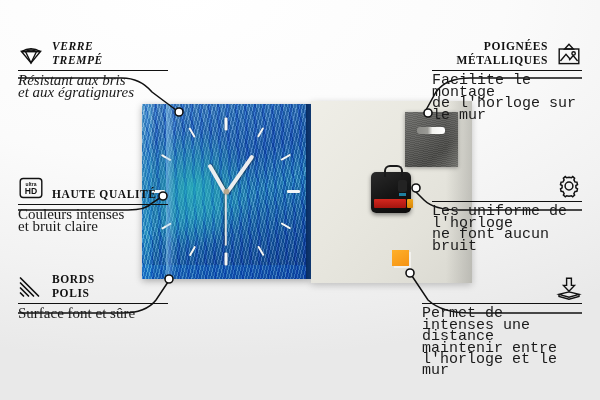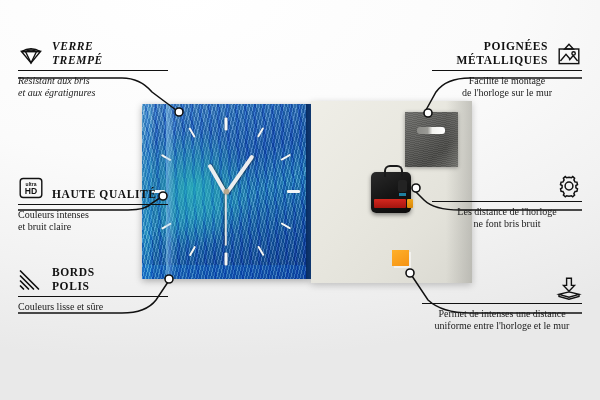--- a/index.html
+++ b/index.html
@@ -99,23 +99,23 @@
   .callout .head{display:flex;align-items:center;gap:8px;}
   .callout.right .head{justify-content:flex-end;}
   .title{
     font-family:"Liberation Serif",serif;font-weight:bold;
     font-size:11.5px;letter-spacing:.6px;color:#111;line-height:13.5px;
     text-transform:uppercase;
   }
   .callout.right .title{text-align:right;}
   .rule{height:1.4px;background:#111;margin:3px 0 4px;}
   .desc{
-    font-family:"Liberation Serif",serif;font-size:10px;line-height:11.4px;color:#1a1a1a;
-  }
-  .callout.right .desc{text-align:center;}
+    font-family:"Liberation Serif",serif;font-size:15px;line-height:11.4px;color:#1a1a1a;
+  }
+  .callout.right .desc{text-align:left;font-family:Liberation Mono, monospace;}
   .ic{width:26px;height:24px;flex:0 0 26px;display:block;}
   .ic svg{width:26px;height:24px;display:block;}
 </style>
 </head>
 <body>
 
 <div id="stage">
 
   <div class="product clock-face">
 
@@ -214,40 +214,40 @@
         <span>HAUTE QUALITÉ</span>
       </span>
     </div>
     <div class="rule"></div>
     <div class="desc">
       <span>Couleurs intenses</span><br>
       <span>et bruit claire</span>
     </div>
   </div>
 
-  <div class="callout left" style="left:18px;top:266px;width:150px;">
+  <div class="callout left" style="left:18px;top:273px;width:150px;">
     <div class="head">
       <span class="ic">
         <svg viewBox="0 0 26 24">
             <g stroke="#111" stroke-width="1.7" stroke-linecap="round">
           <path d="M2.5 3 L20.5 21"></path>
           <path d="M2.5 8 L15.5 21"></path>
           <path d="M2.5 13 L10.5 21"></path>
           <path d="M2.5 18 L5.5 21"></path>
         </g>
           </svg>
       </span>
       <span class="title">
         <span>BORDS</span><br>
         <span>POLIS</span>
       </span>
     </div>
     <div class="rule"></div>
     <div class="desc">
-      <span>Couleurs lisse et sûre</span>
+      <span>Surface font et sûre</span>
     </div>
   </div>
 
   <div class="callout right" style="left:432px;top:40px;width:150px;">
     <div class="head">
       <span class="title">
         <span>POIGNÉES</span><br>
         <span>MÉTALLIQUES</span>
       </span>
       <span class="ic">
@@ -275,37 +275,37 @@
         <svg viewBox="0 0 26 24">
             <g fill="none" stroke="#111" stroke-width="1.5">
           <path d="M13 3.2 l2.4 .5 1.3-1.1 1.9 1.7 -.7 1.6 1.2 2.1 1.8 .1 .6 2.5 -1.6 .9 0 2.4 1.6 .9 -.6 2.5 -1.8 .1 -1.2 2.1 .7 1.6 -1.9 1.7 -1.3-1.1 -2.4 .5 -2.4-.5 -1.3 1.1 -1.9-1.7 .7-1.6 -1.2-2.1 -1.8-.1 -.6-2.5 1.6-.9 0-2.4 -1.6-.9 .6-2.5 1.8-.1 1.2-2.1 -.7-1.6 1.9-1.7 1.3 1.1 Z"></path>
           <circle cx="13" cy="12" r="3.9"></circle>
         </g>
           </svg>
       </span>
     </div>
     <div class="rule"></div>
     <div class="desc">
-      <span>Les distance de l'horloge</span><br>
-      <span>ne font bris bruit</span>
+      <span>Les uniforme de l'horloge</span><br>
+      <span>ne font aucun bruit</span>
     </div>
   </div>
 
   <div class="callout right" style="left:422px;top:276px;width:160px;">
     <div class="head">
       <span class="ic">
         <svg viewBox="0 0 26 24">
             <g fill="none" stroke="#111" stroke-width="1.4">
           <path d="M10.6 2.2 h4.8 v7.2 h3.1 L13 15.2 L7.5 9.4 h3.1 Z"></path>
           <path d="M13 15.9 L23 18.4 L13 21.2 L3 18.4 Z"></path>
           <path d="M3 18.4 v2.1 L13 23.2 L23 20.5 v-2.1"></path>
         </g>
           </svg>
       </span>
     </div>
     <div class="rule"></div>
     <div class="desc">
       <span>Permet de intenses une distance</span><br>
-      <span>uniforme entre l'horloge et le mur</span>
+      <span>maintenir entre l'horloge et le mur</span>
     </div>
   </div>
 
 </div>
 
 </body></html>

